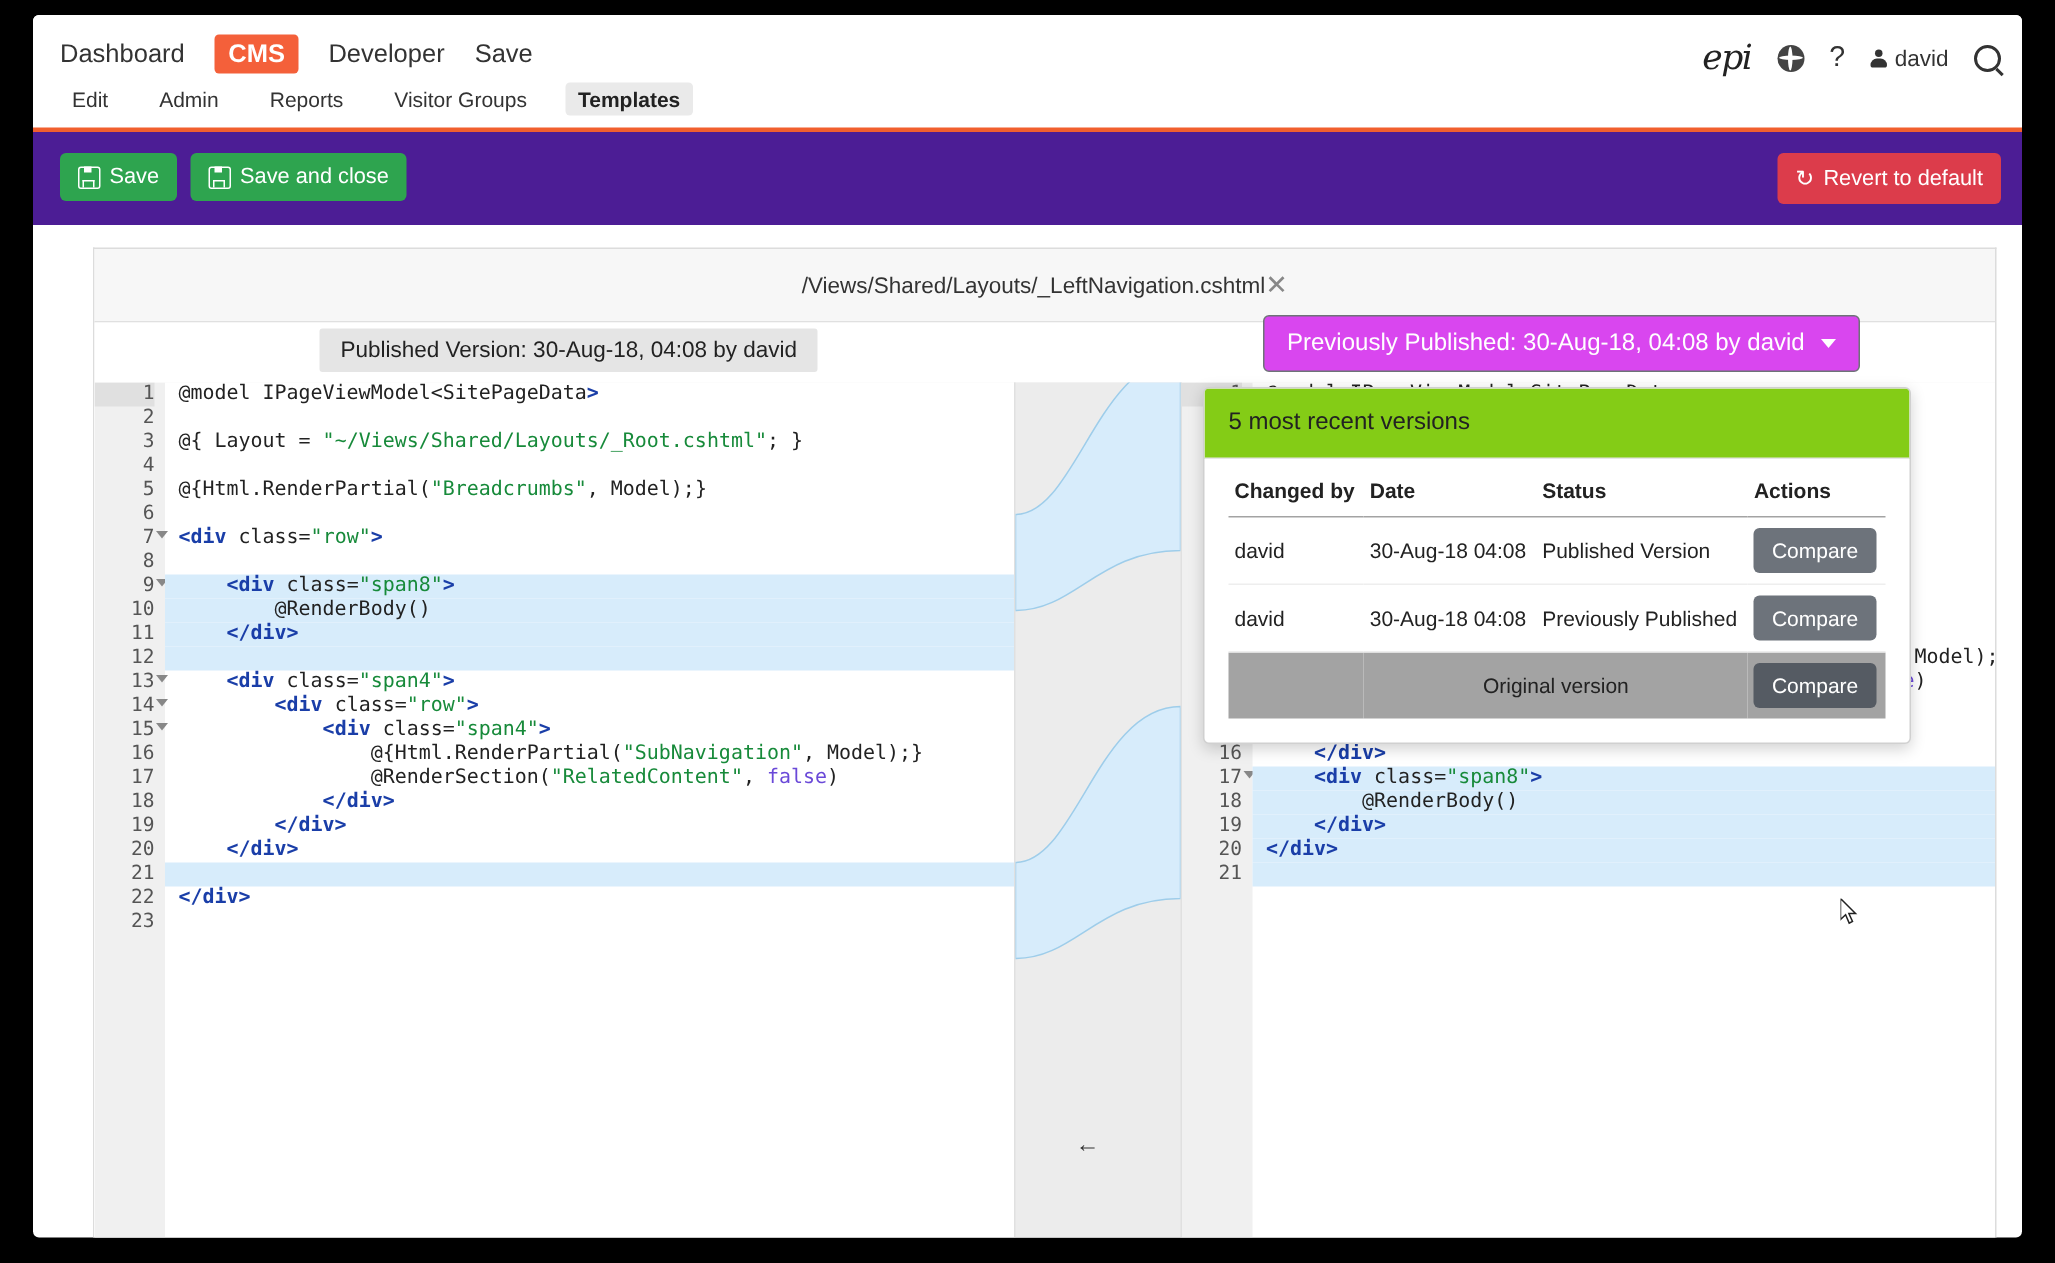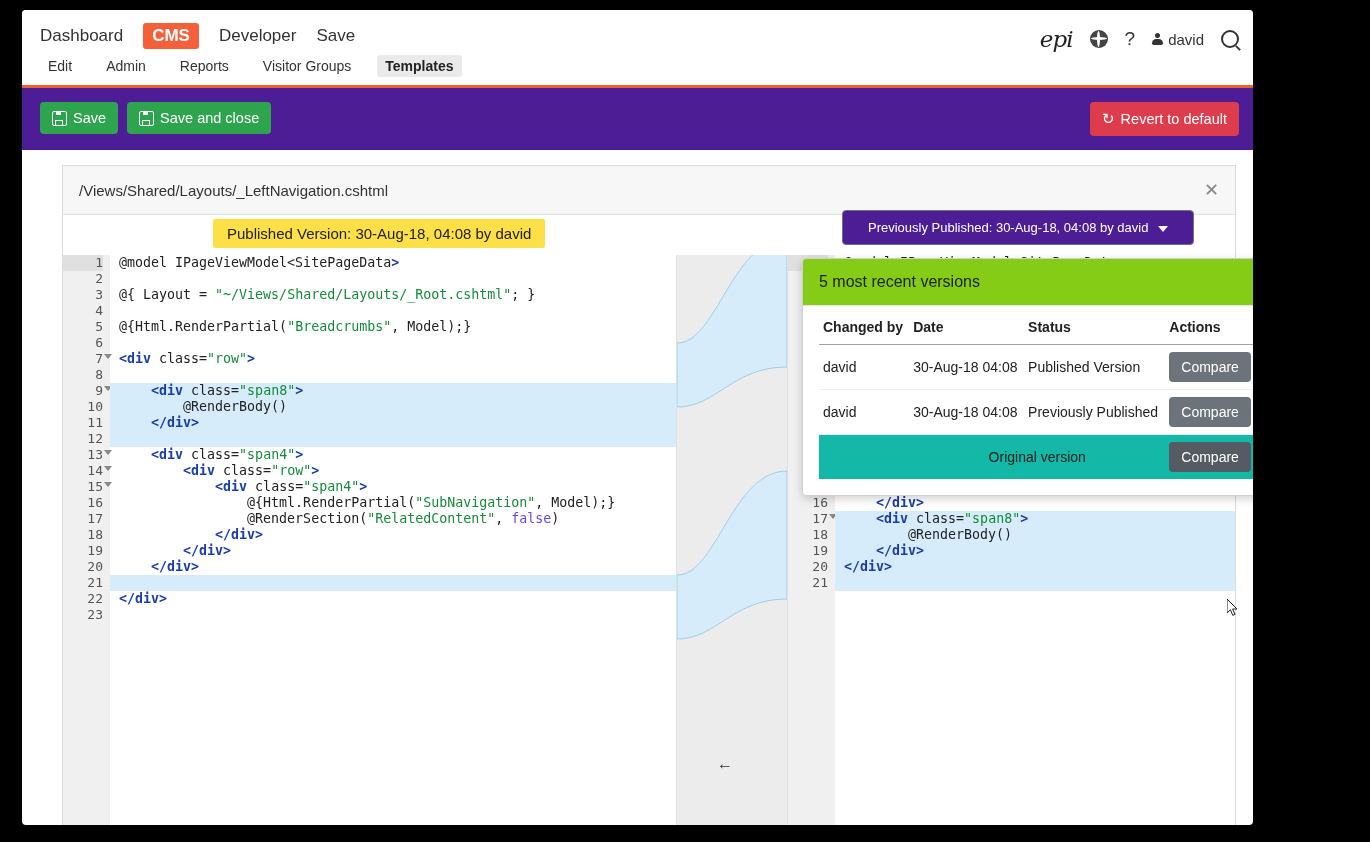--- a/index.html
+++ b/index.html
@@ -1,18 +1,18 @@
 <!DOCTYPE html>
 <html><head>
 <meta charset="utf-8">
 <style>
   html,body{margin:0;padding:0;background:#000;}
   body{width:1370px;height:842px;font-family:"Liberation Sans",sans-serif;overflow:hidden;}
 
-  .frame{position:absolute;left:22px;top:10px;width:1231px;height:815px;background:#fff;
+  .frame{position:absolute;left:22px;top:10px;width:1326px;height:815px;background:#fff;
          border-radius:4px;overflow:hidden;}
 
   
   .topnav{height:78px;background:#fff;position:relative;}
   .nav-row1{display:flex;align-items:center;padding:13px 0 0 18px;gap:20px;}
   .nav-row1 a{font-size:17px;color:#333;text-decoration:none;white-space:nowrap;}
   .nav-row1 a.active{background:#F4603A;color:#fff;padding:3px 9px;border-radius:3px;font-weight:600;}
   .nav-right{position:absolute;right:14px;top:16px;display:flex;align-items:center;gap:17px;color:#333;text-align:center;}
   .epi-logo{font-family:"DejaVu Serif",serif;font-style:italic;font-size:23px;letter-spacing:-1px;color:#222;}
   .globe{width:18px;height:18px;border-radius:50%;background:#444;position:relative;display:inline-block;}
@@ -40,30 +40,30 @@
   .btn-red{background:#DC3C4B;}
   .tb-left{position:absolute;left:18px;top:14px;display:flex;gap:9px;}
   .tb-right{position:absolute;right:14px;top:14px;}
   .save-ico{display:inline-block;width:13px;height:13px;border:1.6px solid #fff;border-radius:2px;position:relative;}
   .save-ico:before{content:"";position:absolute;left:2.5px;top:-1px;width:5px;height:4px;background:#fff;}
   .save-ico:after{content:"";position:absolute;left:2px;bottom:0px;width:6px;height:4px;border:1.4px solid #fff;border-bottom:none;}
   .revert-ico{font-size:15px;display:inline-block;transform:scaleX(-1);}
 
   
   .panel{position:absolute;left:40px;top:155px;right:17px;bottom:0;border:1px solid #dcdcdc;border-bottom:none;background:#fff;}
-  .panel-head{height:48px;display:flex;align-items:center;justify-content:space-between;
+  .panel-head{height:48px;display:flex;align-items:center;justify-content:center;
               background:#f7f7f7;border-bottom:1px solid #e0e0e0;padding:0 16px;}
   .panel-path{font-size:15px;color:#333;}
   .panel-close{font-size:18px;color:#888;cursor:pointer;line-height:1;}
 
   .version-bar{position:relative;height:40px;background:#fff;border-bottom:1px solid #e3e3e3;}
-  .pub-label{position:absolute;left:150px;top:4px;background:#fde047;color:#222;font-size:15px;
+  .pub-label{position:absolute;left:150px;top:4px;background:#e5e5e5;color:#222;font-size:15px;
              padding:6px 14px;border-radius:2px;white-space:nowrap;}
-  .dropdown-btn{position:absolute;left:779px;top:-5px;background:#4c1d95;color:#fff;font-size:13px;
-                padding:9px 25px;border-radius:4px;border:1px solid #6e7378;cursor:pointer;white-space:nowrap;}
+  .dropdown-btn{position:absolute;left:779px;top:-5px;background:#d946ef;color:#fff;font-size:16px;
+                padding:9px 15px;border-radius:4px;border:1px solid #6e7378;cursor:pointer;white-space:nowrap;}
   .caret{display:inline-block;margin-left:6px;border-left:5px solid transparent;border-right:5px solid transparent;
          border-top:6px solid #fff;vertical-align:middle;}
 
   
   .diffwrap{position:absolute;left:0;right:0;top:89px;bottom:0;display:flex;background:#fff;}
   .pane{position:relative;overflow:hidden;background:#fff;}
   .pane-left{width:613px;}
   .gutter-mid{width:110px;background:#ececec;position:relative;border-left:1px solid #e0e0e0;border-right:1px solid #e0e0e0;}
   .pane-right{flex:1;}
   .linenos{position:absolute;left:0;top:0;bottom:0;width:47px;background:#f0f0f0;
@@ -84,21 +84,21 @@
   .mid-arrow{position:absolute;left:40px;top:500px;font-size:16px;color:#333;}
 
   
   .popup{position:absolute;left:739px;top:92px;width:470px;background:#fff;border:1px solid #d0d0d0;
          border-radius:4px;box-shadow:0 3px 10px rgba(0,0,0,.18);overflow:hidden;z-index:40;}
   .popup-title{font-size:16px;color:#222;padding:14px 16px;background:#84cc16;border-bottom:1px solid #e6e6e6;}
   .popup-body{padding:4px 16px 16px 16px;}
   table{width:100%;border-collapse:collapse;}
   th{font-size:14px;text-align:left;color:#222;font-weight:700;padding:9px 4px;border-bottom:1px solid #a3a3a3;}
   td{font-size:14px;color:#222;padding:7px 4px;border-bottom:1px solid #eee;vertical-align:middle;}
-  tr.hoverrow td{background:#14b8a6;border-bottom:none;}
+  tr.hoverrow td{background:#a3a3a3;border-bottom:none;}
   td.center{text-align:center;}
   .cmp{background:#6d737b;color:#fff;border:none;border-radius:4px;font-size:14px;padding:7px 12px;cursor:pointer;
        font-family:Liberation Sans, sans-serif;}
   .cmp.dark{background:#555b63;}
   .cursor{position:absolute;left:1164px;top:433px;width:12px;height:18px;z-index:60;}
 </style>
 </head>
 <body>
 
 <div class="frame">

